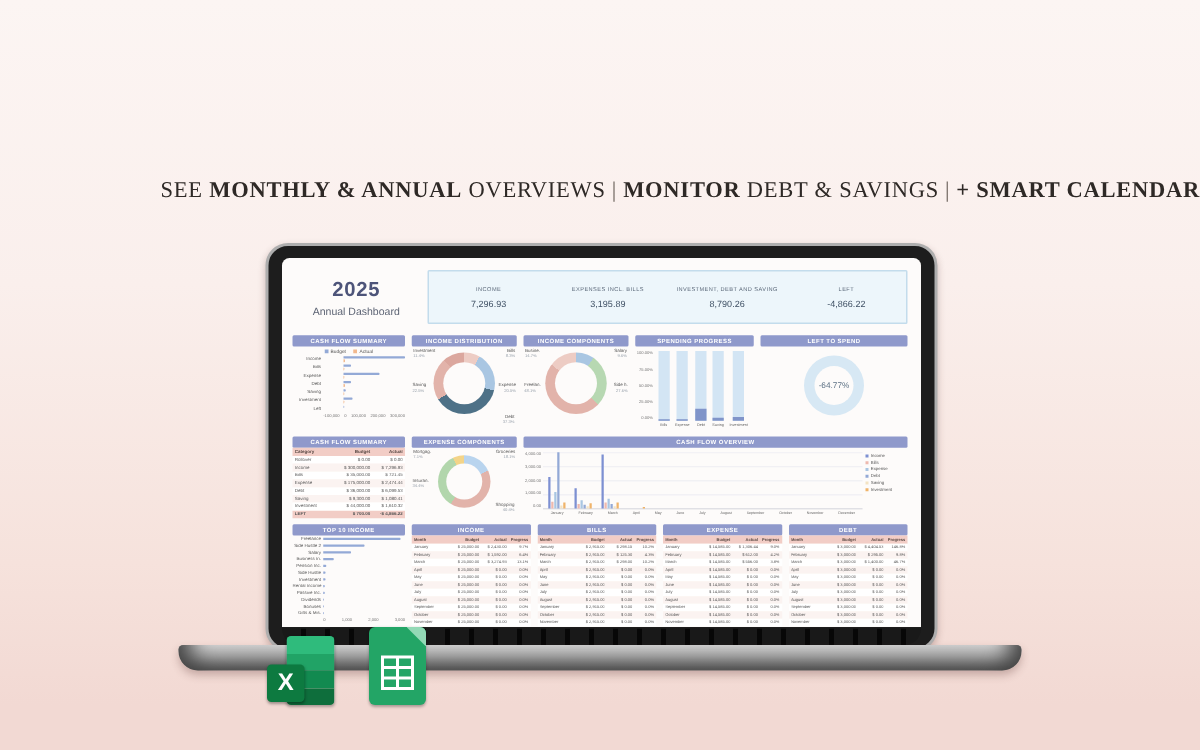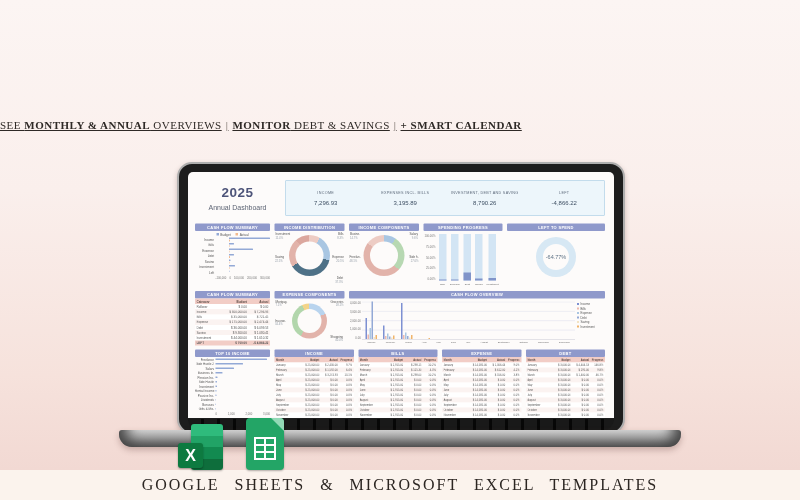--- a/index.html
+++ b/index.html
@@ -3,22 +3,22 @@
 <meta charset="utf-8">
 <style>
   html,body{margin:0;padding:0;}
   body{width:800px;height:500px;overflow:hidden;font-family:"Liberation Sans",sans-serif;}
   .stage{position:absolute;inset:0;width:800px;height:500px;
     background:linear-gradient(180deg,#fcf5f3 0%,#faefec 38%,#f6e2dc 75%,#f2d9d3 94%);}
   
   .title{position:absolute;top:34px;left:0;width:100%;text-align:center;margin:0;
     font-family:"DejaVu Serif","Liberation Serif",serif;font-weight:400;font-size:40px;
     letter-spacing:1px;color:#17130f;}
-  .subtitle{position:absolute;top:119px;left:0;width:100%;text-align:left;
-    font-family:"Liberation Serif",serif;font-size:11px;letter-spacing:.5px;color:#2e2926;text-decoration:underline;}
+  .subtitle{position:absolute;top:119px;left:0;width:100%;text-align:right;
+    font-family:"Liberation Serif",serif;font-size:15px;letter-spacing:.5px;color:#2e2926;}
   .subtitle .b{font-weight:700;}
   .subtitle .sep{color:#6b625c;padding:0 4px;}
   
   .laptop{position:absolute;left:0;top:0;}
   .bezel{position:absolute;left:177px;top:162px;width:444px;height:268px;
     background:#1d1d1d;border:2px solid #aeaeae;border-radius:15px;
     box-shadow:0 2px 5px rgba(80,40,35,.25);}
   .screen{position:absolute;left:9px;right:9px;top:8px;height:246px;border-radius:5px 5px 0 0;
     overflow:hidden;background:#fdfbfa;}
   .kbd{position:absolute;left:9px;right:9px;bottom:2px;height:11px;border-radius:0 0 11px 11px;
@@ -945,17 +945,14 @@
     <div class="grid">
         <i></i>
         <i></i>
         <i></i>
         <i></i>
         <i></i>
         <i></i>
       </div>
   </div>
 
-  <div class="footer">
-    <span>GOOGLE SHEETS &amp; MICROSOFT EXCEL TEMPLATES</span>
-  </div>
 
 </div>
 
 </body></html>

